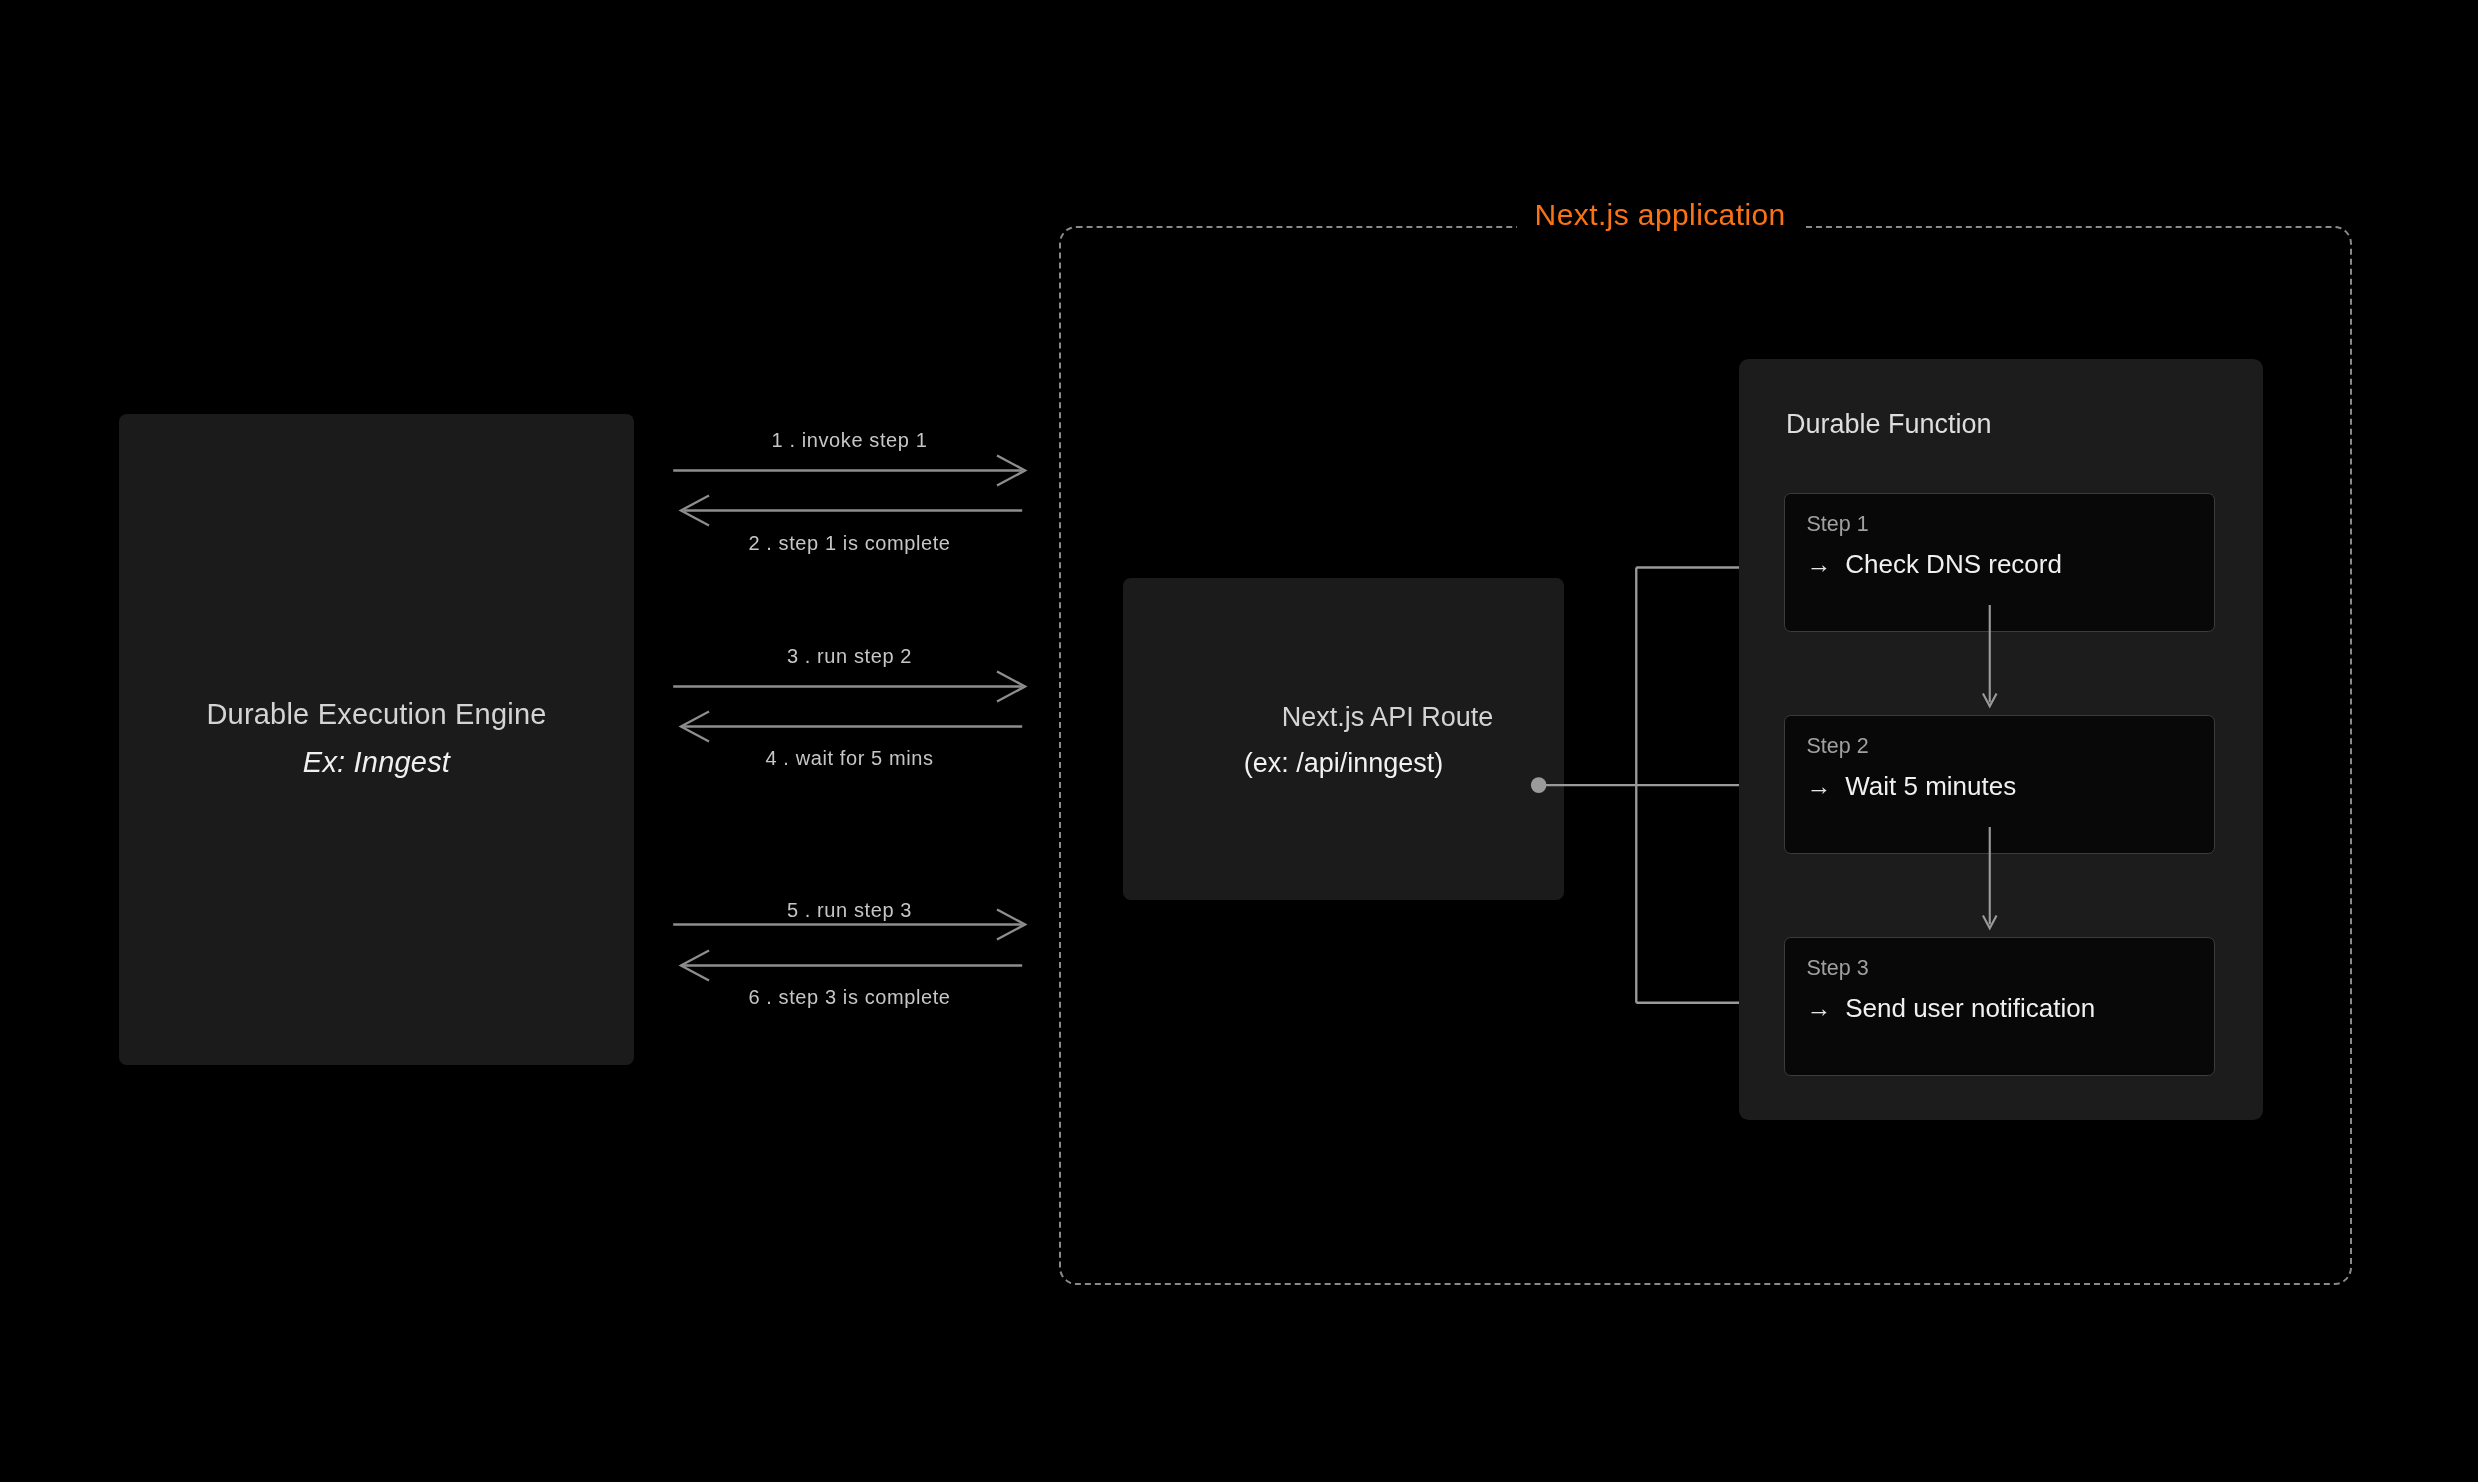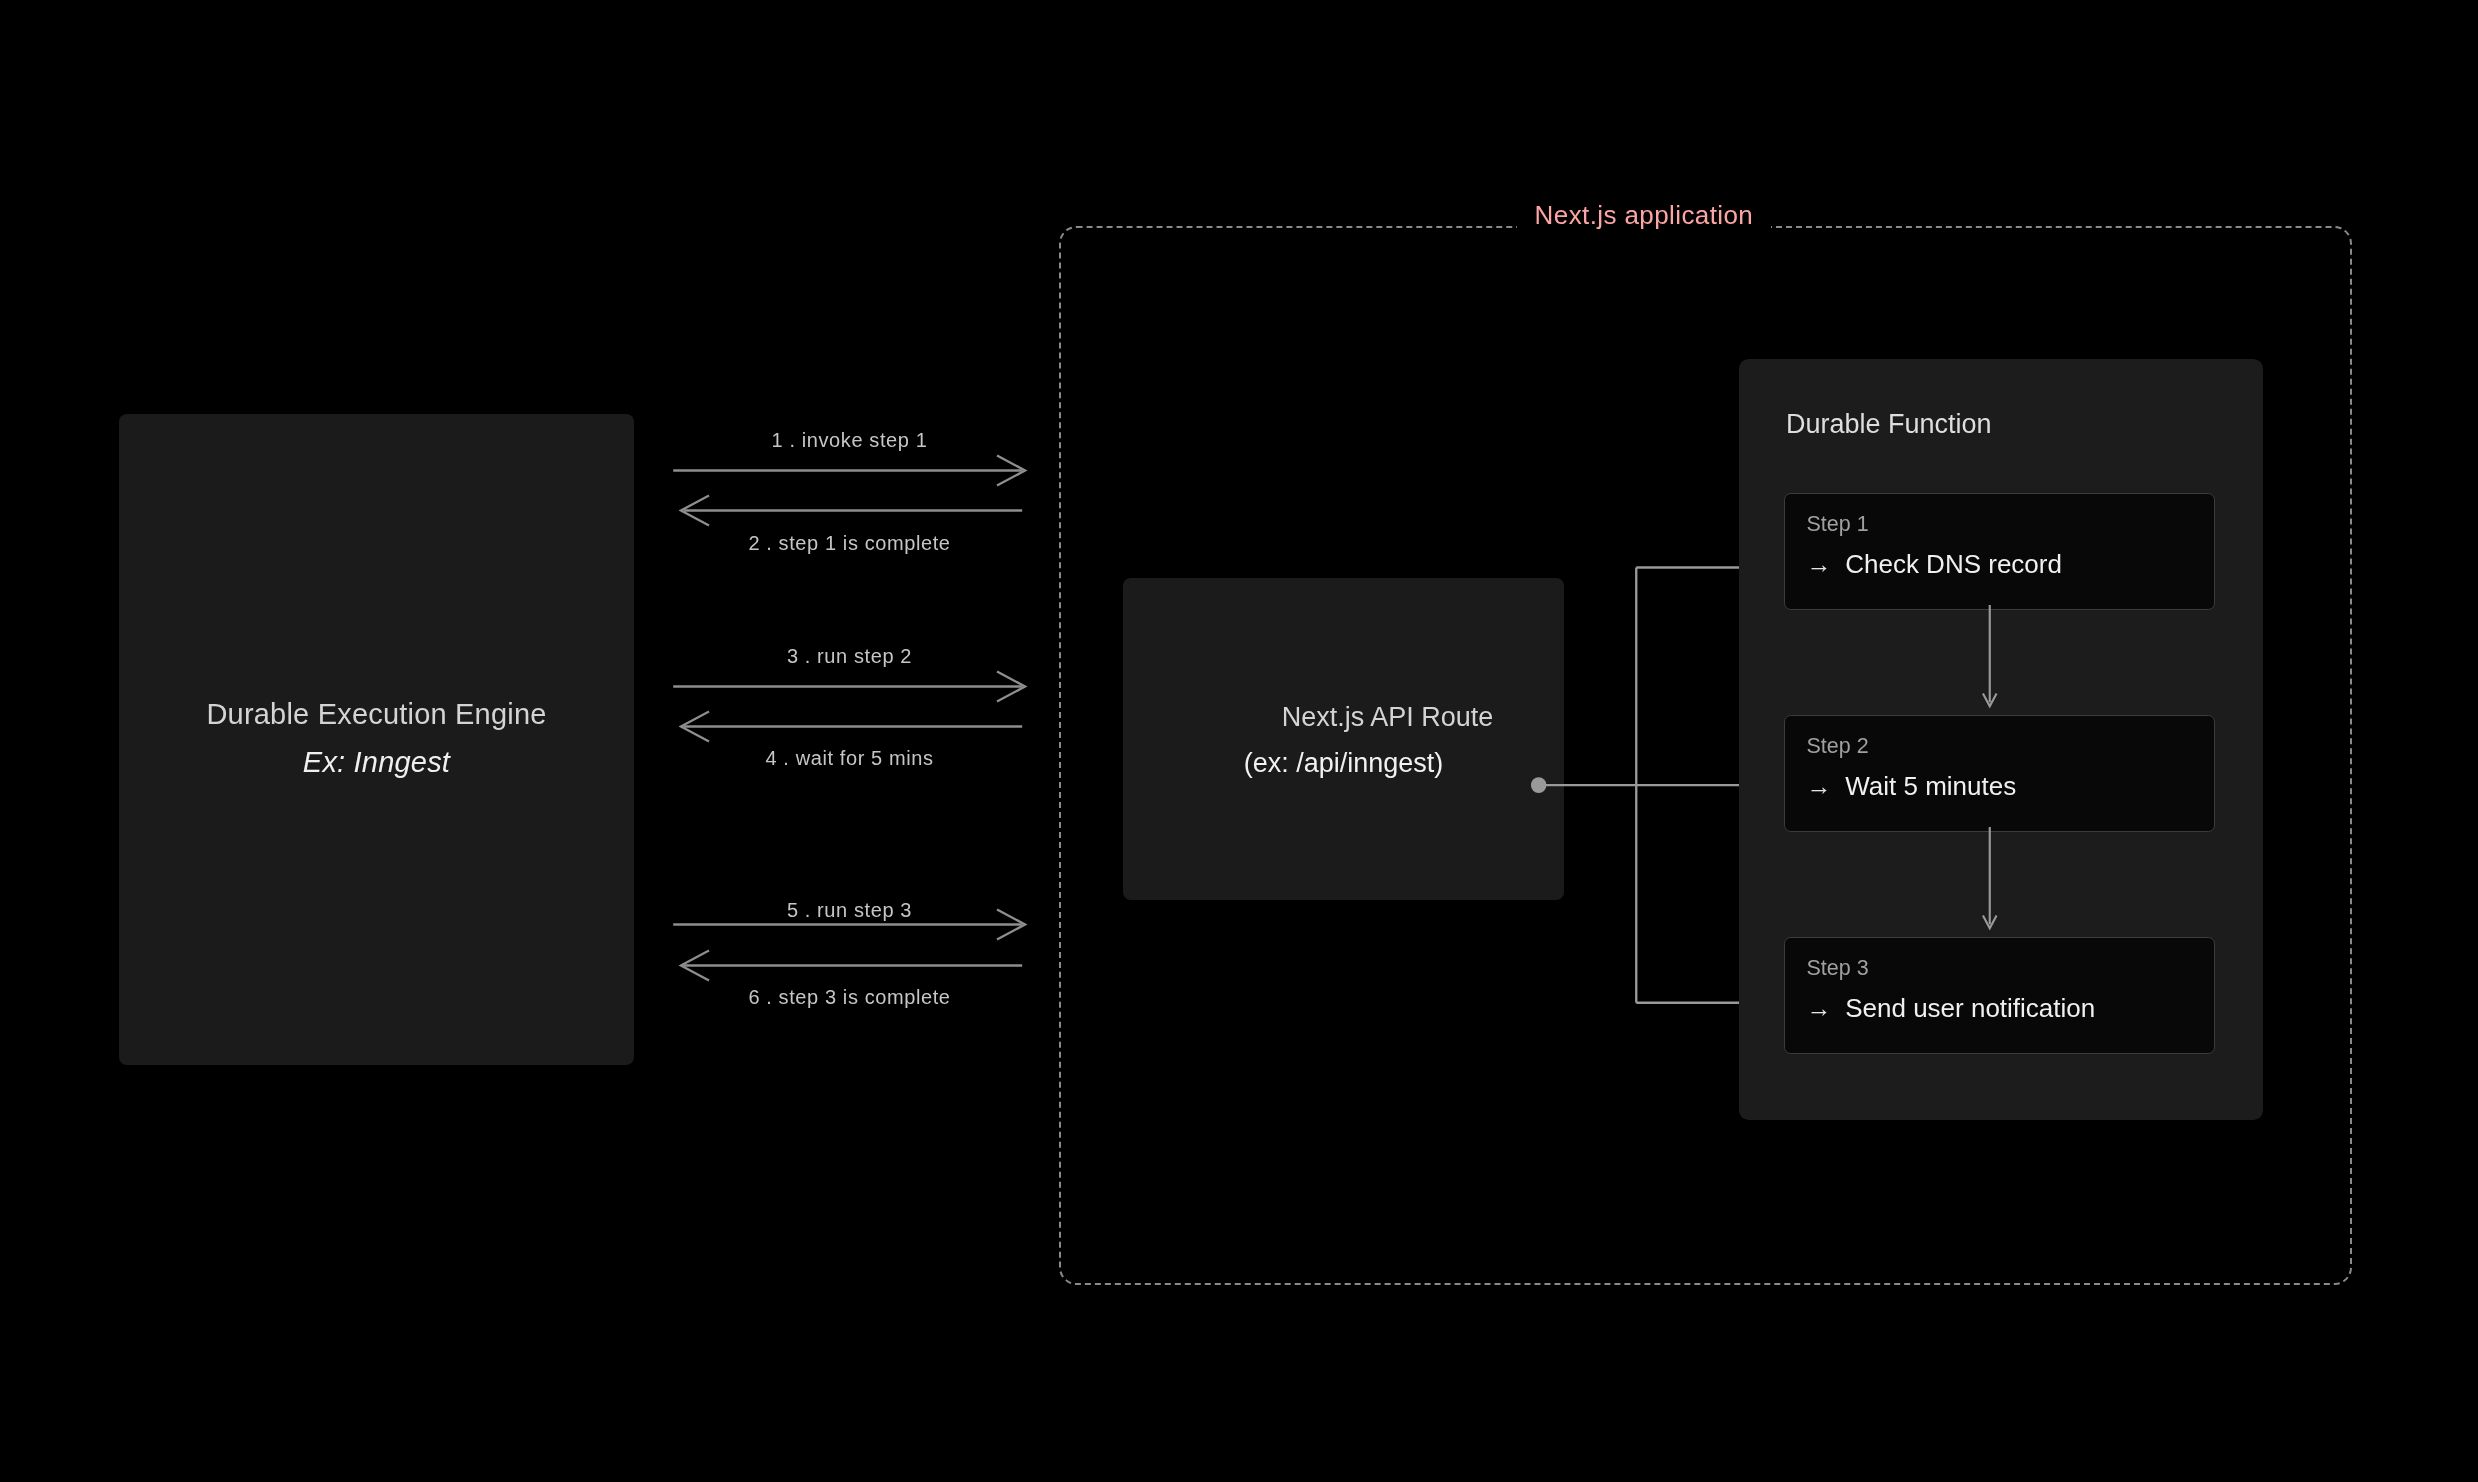--- a/index.html
+++ b/index.html
@@ -90,22 +90,22 @@
     width: 1293px;
     height: 1059px;
     border: 2.4px dashed #8a8a8a;
     border-radius: 17.6px;
     box-sizing: border-box;
   }
   #nextjs-title {
     position: absolute;
     left: 1517px;
     top: 201px;
-    font-size: 26px;
-    color: #fca5a5;
+    font-size: 30px;
+    color: #f97316;
     letter-spacing: 0.4px;
     background: #000000;
     padding: 0 17.6px;
     line-height: 1;
     height: 27px;
     display: flex;
     align-items: center;
   }
 
   
@@ -171,21 +171,21 @@
     left: 1786px;
     top: 409px;
     font-size: 27px;
     color: #dedede;
   }
 
   .step-card {
     position: absolute;
     left: 1784px;
     width: 431px;
-    height: 117px;
+    height: 139px;
     background: #080808;
     border: 1px solid #3c3c3c;
     border-radius: 6.8px;
     box-sizing: border-box;
     text-align: center;
   }
   #step-card-1 { top: 493px; }
   #step-card-2 { top: 715px; }
   #step-card-3 { top: 937px; }
 

